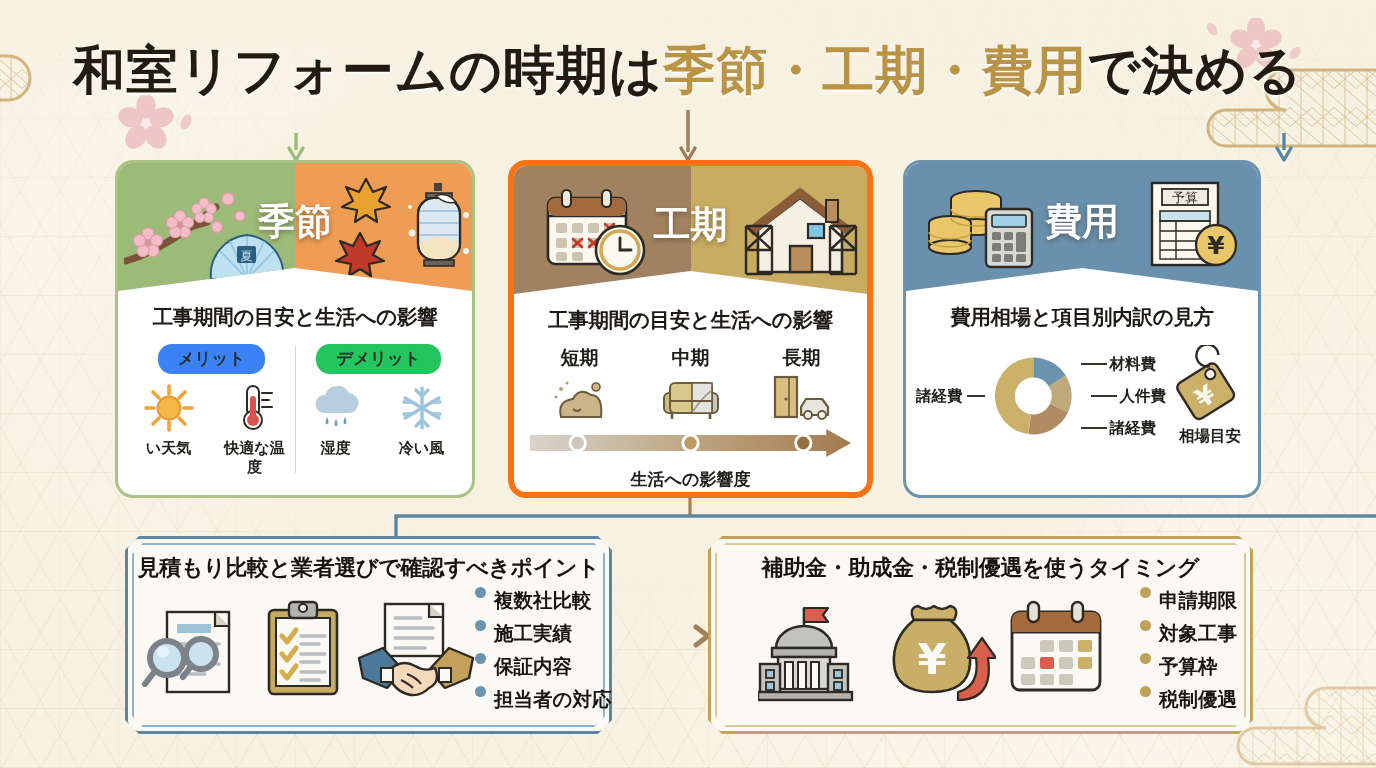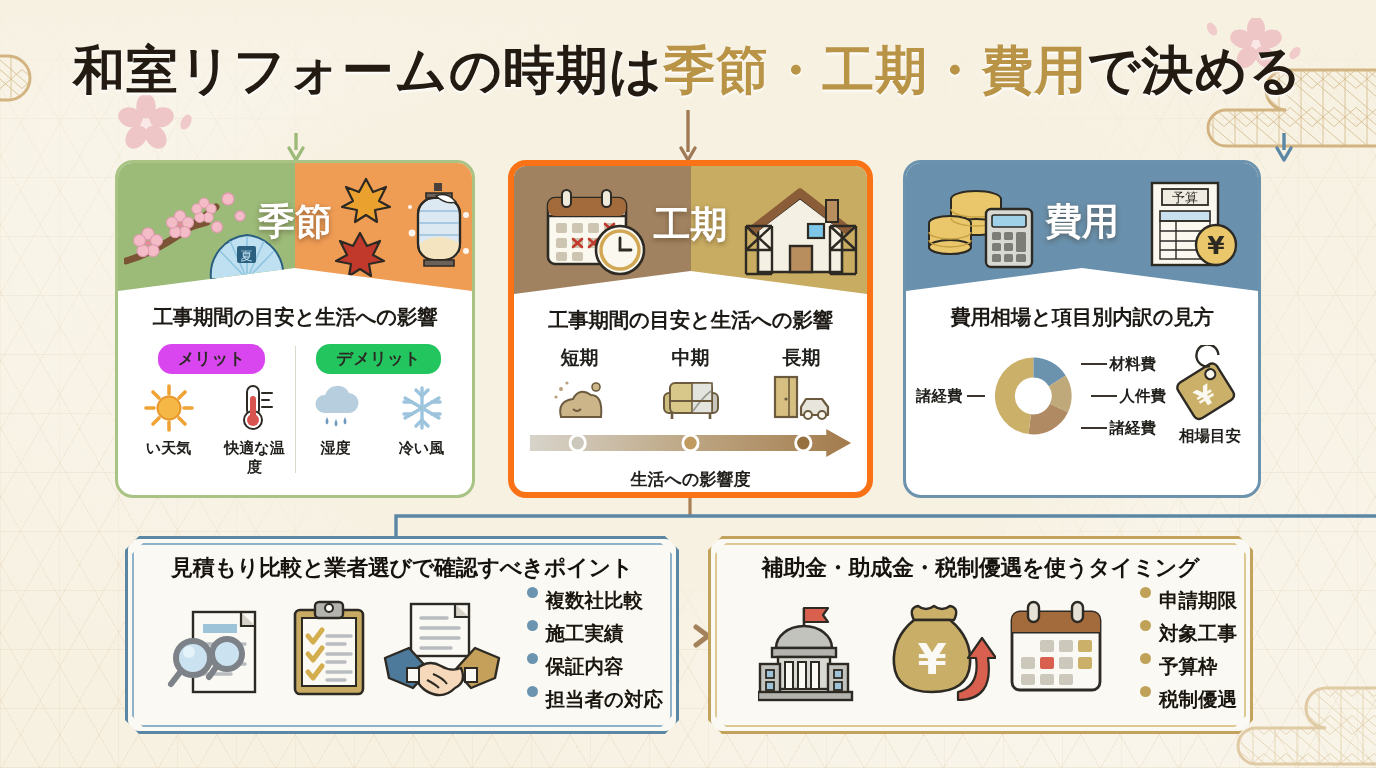--- a/index.html
+++ b/index.html
@@ -88,21 +88,21 @@
   .mer-grid { display: flex; margin-top: 13px; position: relative; }
   .mer-col { flex: 1; text-align: center; }
   .mer-divider {
     position: absolute; left: 50%; top: 2px; bottom: 4px; width: 1px;
     background: #ddd8cd;
   }
   .pill {
     display: inline-block; padding: 4px 20px; border-radius: 14px;
     font-size: 16.5px; font-weight: 700; color: #2b2a25;
   }
-  .pill.merit   { background: #d946ef; }
+  .pill.merit   { background: #3b82f6; }
   .pill.demerit { background: #22c55e; }
   .icon-pair { display: flex; justify-content: center; gap: 14px; margin-top: 9px; }
   .icon-item { width: 72px; text-align: center; }
   .icon-item .lbl { font-size: 15px; font-weight: 700; color: #22201c; margin-top: 2px; }
 
   
   .tl-labels { display: flex; margin-top: 11px; }
   .tl-labels > div { flex: 1; text-align: center; font-size: 19px; font-weight: 700; color: #20201c; }
   .tl-icons { display: flex; margin-top: 4px; height: 46px; align-items: flex-end; }
   .tl-icons > div { flex: 1; display: flex; justify-content: center; align-items: flex-end; }
@@ -602,21 +602,21 @@
             <path d="M48 24 a11 11 0 1 1 13 -5" fill="none" stroke="#2d2a24" stroke-width="2.4"></path>
             <text x="28" y="56" font-size="26" font-weight="bold" text-anchor="middle" fill="#fbf8f0" font-family="'DejaVu Sans',sans-serif">¥</text>
           </g>
         </svg>
         <div class="lbl">相場目安</div>
       </div>
     </div>
   </div>
 </div>
 
-<div class="bcard" style="left:125px; top:536px; width:554px; height:198px;">
+<div class="bcard" style="left:125px; top:536px; width:487px; height:198px;">
   <div class="frame-outer" style="border-color:#5b87a5;"></div>
   <div class="frame-inner" style="border-color:#8db2c9;"></div>
   <div class="bcard-title">見積もり比較と業者選びで確認すべきポイント</div>
   <div class="bcard-content">
     <div class="bcard-icons">
       <svg width="108" height="108" viewBox="0 0 108 108">
         <rect x="26" y="16" width="62" height="80" fill="#fbf9f3" stroke="#2d2a24" stroke-width="2.4"></rect>
         <path d="M74 16 v14 h14" fill="#d6d2c8" stroke="#2d2a24" stroke-width="2.2"></path>
         <rect x="36" y="28" width="34" height="9" fill="#9cc3d8"></rect>
         <g stroke="#b8bcc0" stroke-width="3.4" stroke-linecap="round">

